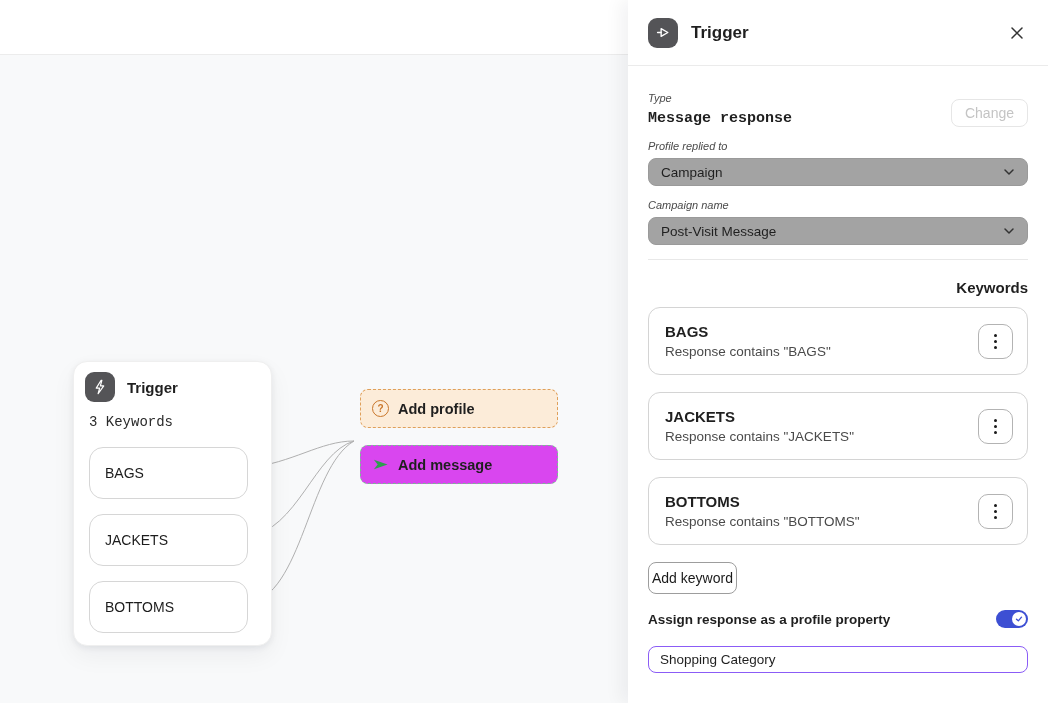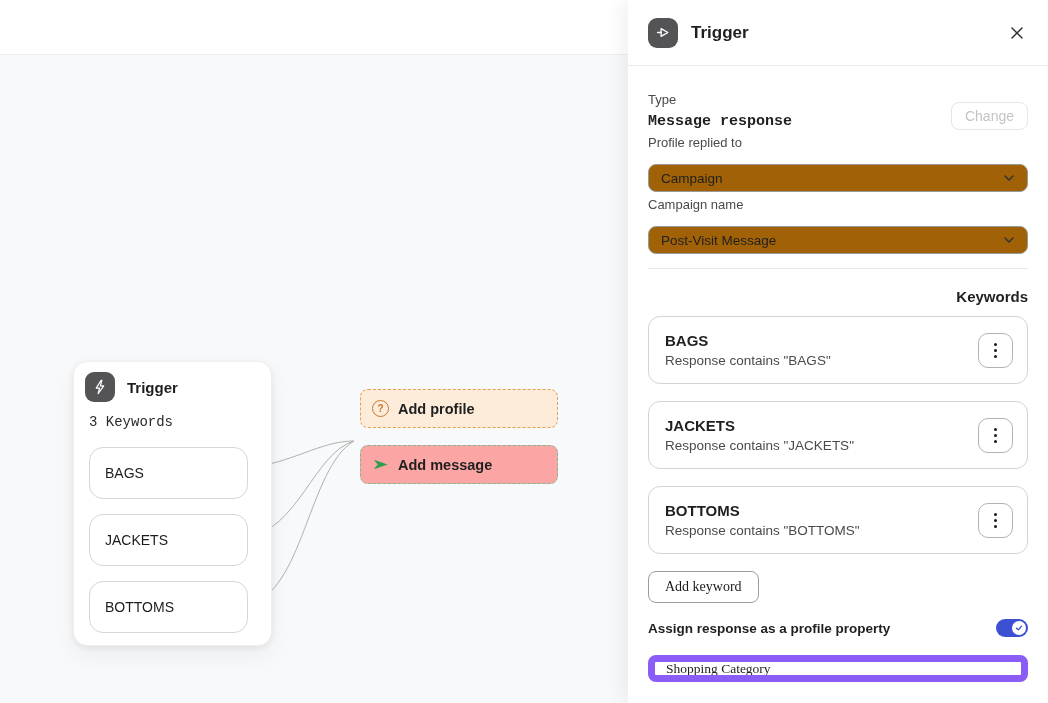--- a/index.html
+++ b/index.html
@@ -31,83 +31,83 @@
     font-size:14px;color:#1c1c1c;
   }
   .kw-pill.p0{top:85px}.kw-pill.p1{top:152px}.kw-pill.p2{top:219px}
 
   .dashed-btn{
     position:absolute;left:360px;width:198px;height:39px;border-radius:8px;
     display:flex;align-items:center;gap:9px;padding-left:11px;box-sizing:border-box;
     font-size:14.5px;font-weight:600;color:#1f1f1f;cursor:pointer;
   }
   .add-question{top:389px;background:#fcecd9;border:1.5px dashed #dfa05b;}
-  .add-message{top:445px;background:#fca5a5;border:1.5px dashed #79bb92;}
+  .add-message{top:445px;background:#d946ef;border:1.5px dashed #79bb92;}
   .q-circle{
     width:15px;height:15px;border:1.5px solid #c9762a;border-radius:50%;
     color:#c9762a;font-size:10px;font-weight:700;display:flex;align-items:center;justify-content:center;
   }
 
   
   .panel{
     position:absolute;left:628px;top:0;width:420px;height:703px;background:#fff;
     box-shadow:-8px 0 16px rgba(16,24,40,.05);box-sizing:border-box;
   }
   .panel-header{
     height:66px;display:flex;align-items:center;padding:0 20px;border-bottom:1px solid #ebebeb;box-sizing:border-box;
   }
   .panel-header .panel-title{font-size:17px;font-weight:700;margin-left:13px;}
   .close-btn{margin-left:auto;background:none;border:none;padding:2px;cursor:pointer;display:flex;}
   .panel-body{padding:26px 20px 0 20px;}
 
-  .field-label{font-size:13px;color:#4a4a4a;}
+  .field-label{font-size:11px;color:#4a4a4a;font-style:italic;}
   .type-row{display:flex;align-items:flex-end;justify-content:space-between;}
   .type-value{font-size:15px;font-weight:700;margin-top:6px;font-family:Liberation Mono, monospace;}
   .change-btn{
     font-size:14px;color:#c4c4c4;background:#fff;border:1px solid #e6e6e6;border-radius:8px;
     padding:5px 13px;font-family:inherit;margin-left:40px;
   }
   .select{
-    margin-top:14px;height:28px;border:1px solid #9a9a9a;border-radius:8px;background:#a16207;
+    margin-top:6px;height:28px;border:1px solid #9a9a9a;border-radius:8px;background:#a3a3a3;
     display:flex;align-items:center;justify-content:space-between;padding:0 12px;box-sizing:border-box;
     font-size:13.5px;color:#1f1f1f;cursor:pointer;
   }
-  .mt13{margin-top:5px;}
+  .mt13{margin-top:13px;}
   .divider{border:none;border-top:1px solid #e8e8e8;margin:14px 0 0 0;}
   .kw-heading{font-size:15px;font-weight:700;margin-top:19px;text-align:right;}
   .kw-card{
     border:1px solid #d4d4d4;border-radius:12px;background:#fff;
     display:flex;align-items:center;justify-content:space-between;
     padding:13px 14px 13px 16px;box-sizing:border-box;height:68px;
   }
   .kw-card.first{margin-top:11px;}
   .kw-card + .kw-card{margin-top:17px;}
   .kw-name{font-size:15px;font-weight:700;}
   .kw-desc{font-size:13.5px;color:#4a4a4a;margin-top:4px;}
   .kebab-btn{
     width:35px;height:35px;border:1px solid #b3b3b3;border-radius:10px;background:#fff;cursor:pointer;
     display:flex;flex-direction:column;align-items:center;justify-content:center;gap:3px;
   }
   .kebab-btn i{width:3px;height:3px;border-radius:50%;background:#1a1a1a;}
   .add-keyword-btn{
-    margin-top:17px;height:32px;padding:0 16px;border:1px solid #9d9d9d;border-radius:8px;background:#fff;
-    font-size:14px;color:#1a1a1a;font-family:Liberation Serif, serif;cursor:pointer;
+    margin-top:17px;height:32px;padding:0 3px;border:1px solid #9d9d9d;border-radius:8px;background:#fff;
+    font-size:14px;color:#1a1a1a;font-family:Liberation Sans, sans-serif;cursor:pointer;
   }
   .toggle-row{margin-top:16px;display:flex;align-items:center;justify-content:space-between;}
   .toggle-label{font-size:13.5px;color:#1f1f1f;font-weight:bold;}
   .toggle{
     width:32px;height:18px;border-radius:9px;background:#3d4fd3;position:relative;cursor:pointer;flex:none;
   }
   .toggle .knob{
     position:absolute;right:2px;top:2px;width:14px;height:14px;border-radius:50%;background:#fff;
     display:flex;align-items:center;justify-content:center;
   }
   .text-input{
-    margin-top:18px;width:100%;height:27px;border:7px solid #8b5cf6;border-radius:8px;
-    padding:0 11px;box-sizing:border-box;font-size:13.5px;color:#1f1f1f;font-family:Liberation Serif, serif;background:#fff;
+    margin-top:18px;width:100%;height:27px;border:1px solid #8b5cf6;border-radius:8px;
+    padding:0 11px;box-sizing:border-box;font-size:13.5px;color:#1f1f1f;font-family:Liberation Sans, sans-serif;background:#fff;
   }
 </style>
 </head>
 <body>
 
 <div class="canvas">
   <div class="topbar"></div>
 
   <svg class="connections" viewBox="0 0 628 703">
     <path d="M247 468 C 293 463 320 441 354 441" fill="none" stroke="#b0b0b0" stroke-width="1"></path>

